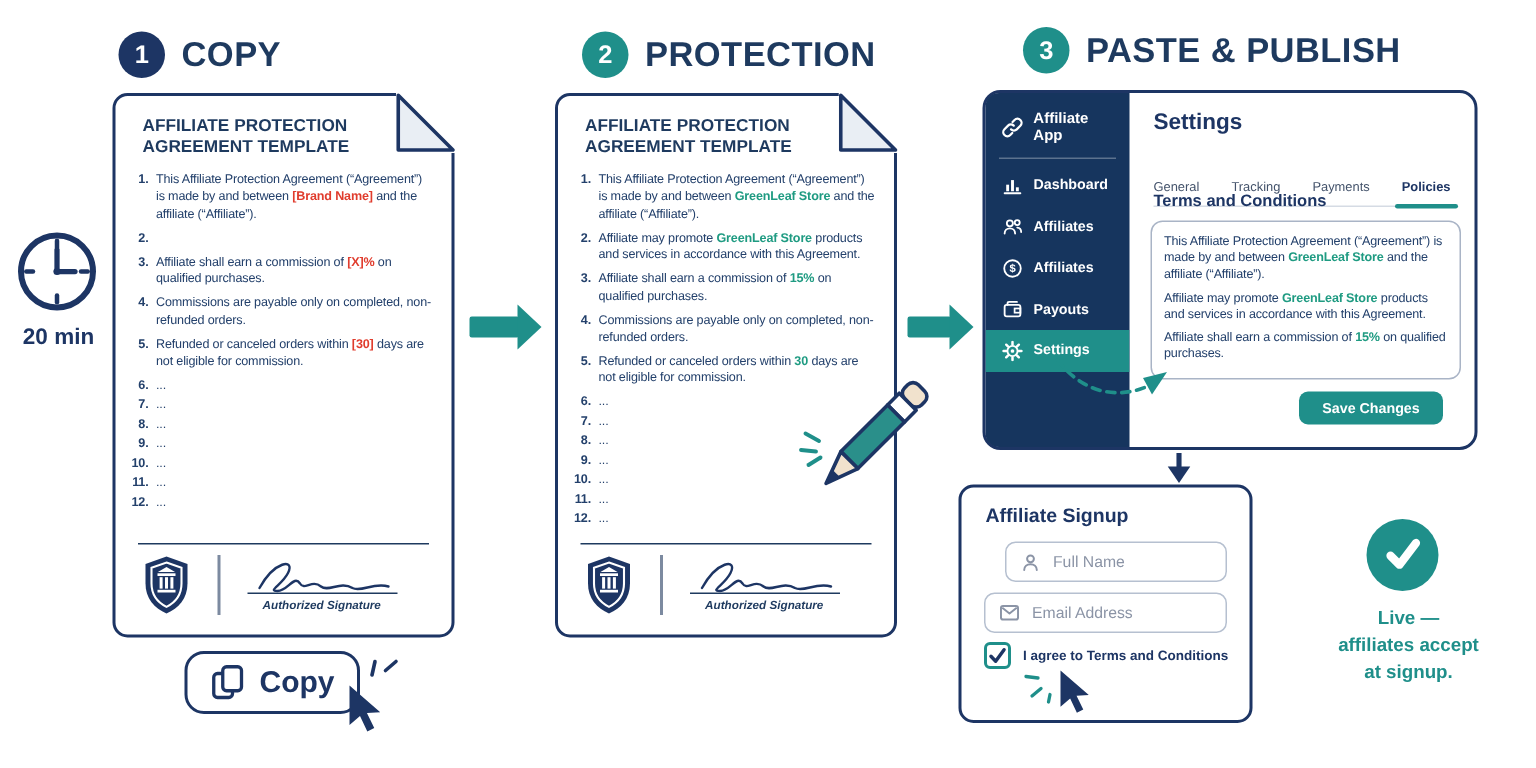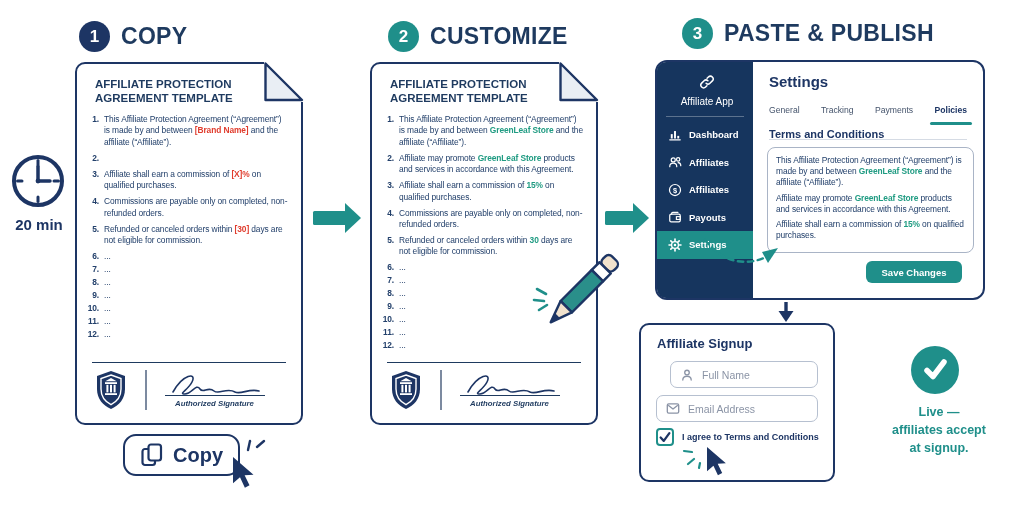--- a/index.html
+++ b/index.html
@@ -46,28 +46,28 @@
             border:2.5px solid #1d3564;border-radius:13px;box-sizing:border-box;
             display:flex;align-items:center;justify-content:center;gap:9px;
             font-size:20px;font-weight:bold;color:#1d3564;}
 
   
   .window{left:655px;top:60px;width:330px;height:240px;background:#fff;
           border:2.5px solid #1d3564;border-radius:12px;box-sizing:border-box;}
   .side{position:absolute;left:0;top:0;bottom:0;width:96px;background:#16355e;
         border-radius:9px 0 0 9px;overflow:hidden;}
   .side-head{display:flex;align-items:center;gap:6px;padding:12px 6px 9px 10px;
-             color:#fff;font-size:10px;font-weight:normal;flex-direction:column;}
+             color:#fff;font-size:10px;font-weight:bold;}
   .side-div{margin:0 9px;border-top:1px solid rgba(255,255,255,.3);}
   .side-item{display:flex;align-items:center;gap:7px;height:27.5px;padding-left:11px;
              color:#fff;font-size:9.5px;font-weight:bold;}
   .side-item.active{background:#1f8f8a;}
   .win-title{position:absolute;left:112px;top:11px;font-size:15px;font-weight:bold;}
-  .tabs{position:absolute;left:112px;right:16px;top:43px;display:flex;justify-content:space-between;
-        font-size:8.6px;color:#44536b;border-bottom:1px solid #d5dbe4;padding-bottom:24px;}
+  .tabs{position:absolute;left:112px;right:16px;top:57px;display:flex;justify-content:space-between;
+        font-size:8.6px;color:#44536b;border-bottom:1px solid #d5dbe4;padding-bottom:8px;}
   .tab{position:relative;}
   .tab.active{color:#1d3564;font-weight:bold;}
   .tab.active::after{content:'';position:absolute;left:-5px;right:-5px;bottom:-9.5px;height:3px;
                      background:#1f8f8a;border-radius:2px;}
   .terms-head{position:absolute;left:112px;top:66px;font-size:11px;font-weight:bold;}
   .terms-box{position:absolute;left:110px;top:85px;width:207px;height:106px;box-sizing:border-box;
              border:1.5px solid #a9b4c6;border-radius:8px;padding:7px 8px;}
   .terms-box p{margin:0 0 4.5px;font-size:8.4px;line-height:11px;color:#23406b;letter-spacing:-.1px;}
   .save-btn{position:absolute;right:21px;bottom:15px;width:96px;height:22px;background:#1f8f8a;
             color:#fff;font-size:9.5px;font-weight:bold;border-radius:6px;
@@ -98,21 +98,21 @@
 <body>
 
 <div class="stage">
 
   <div class="step" style="left:79px;top:21px;">
     <div class="badge navy">1</div>
     <div class="step-label">COPY</div>
   </div>
   <div class="step" style="left:388px;top:21px;">
     <div class="badge teal">2</div>
-    <div class="step-label">CUSTOMIZE</div>
+    <div class="step-label">PROTECTION</div>
   </div>
   <div class="step" style="left:682px;top:18px;">
     <div class="badge teal">3</div>
     <div class="step-label">PASTE &amp; PUBLISH</div>
   </div>
 
   <svg class="abs clock" width="56" height="56" viewBox="0 0 56 56">
     <circle cx="28" cy="28" r="24" fill="none" stroke="#1d3564" stroke-width="4"></circle>
     <line x1="28" y1="7.5" x2="28" y2="12" stroke="#1d3564" stroke-width="3" stroke-linecap="round"></line>
     <line x1="28" y1="44" x2="28" y2="48.5" stroke="#1d3564" stroke-width="3" stroke-linecap="round"></line>

